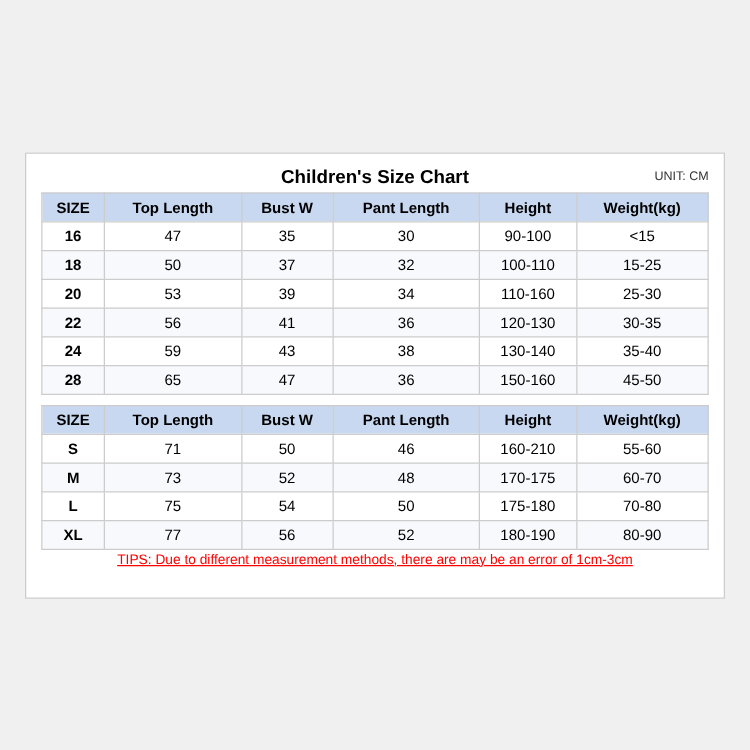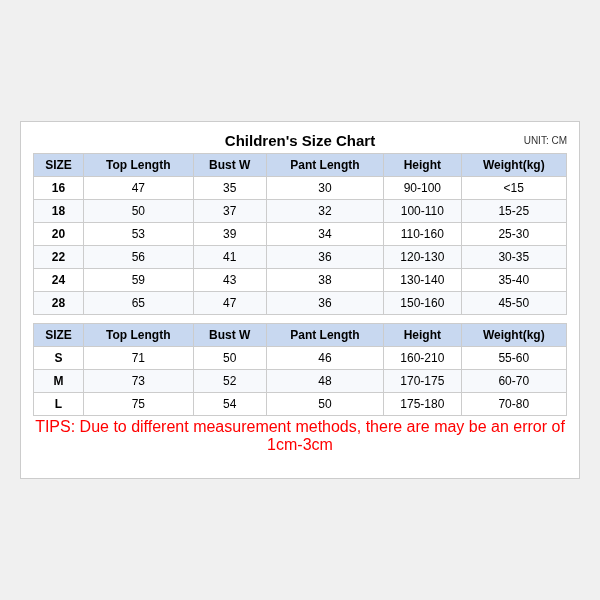--- a/index.html
+++ b/index.html
@@ -58,23 +58,24 @@
       background: #f7f9fc;
     }
     table tbody tr:nth-child(odd) td {
       background: #fff;
     }
     td.size-col {
       font-weight: bold;
     }
     .tips-row {
       margin-top: 2px;
-      font-size: 16px;
+      font-size: 11px;
       color: red;
       text-align: center;
+      text-decoration: underline;
     }
     .section-gap {
       height: 8px;
     }
   </style>
 </head>
 <body>
 
 <div class="chart-container">
 
@@ -176,17 +177,25 @@
           <td>60-70</td>
         </tr>
         <tr>
           <td class="size-col">L</td>
           <td>75</td>
           <td>54</td>
           <td>50</td>
           <td>175-180</td>
           <td>70-80</td>
         </tr>
+        <tr>
+          <td class="size-col">XL</td>
+          <td>77</td>
+          <td>56</td>
+          <td>52</td>
+          <td>180-190</td>
+          <td>80-90</td>
+        </tr>
       </tbody>
   </table>
 
   <div class="tips-row">TIPS: Due to different measurement methods, there are may be an error of 1cm-3cm</div>
 </div>
 
 </body></html>

